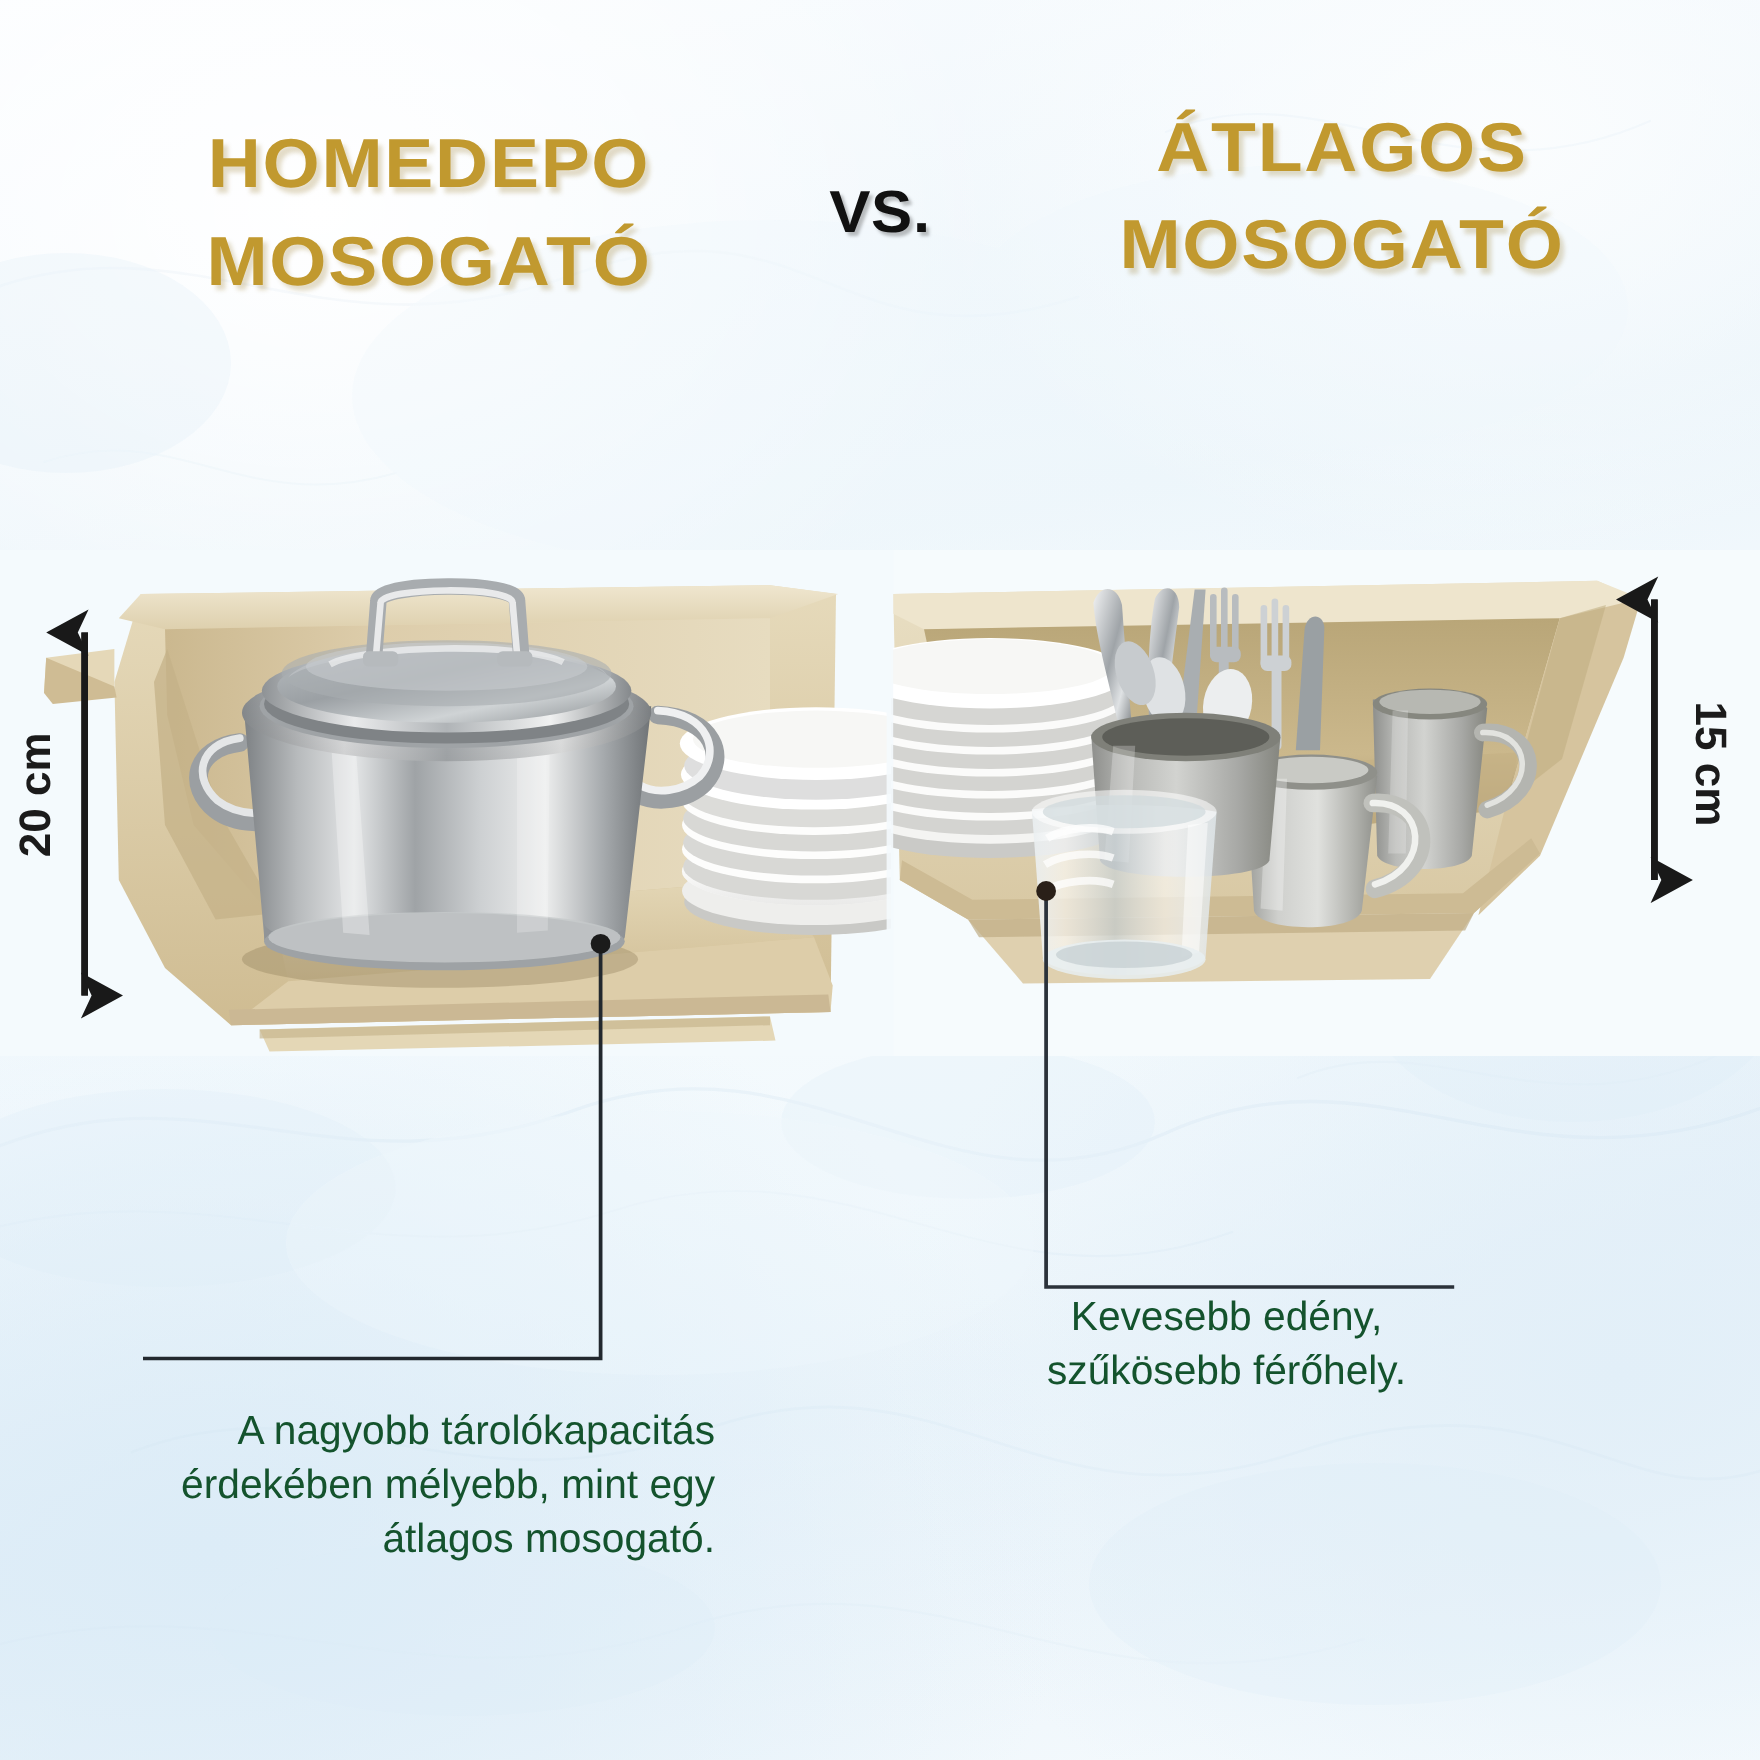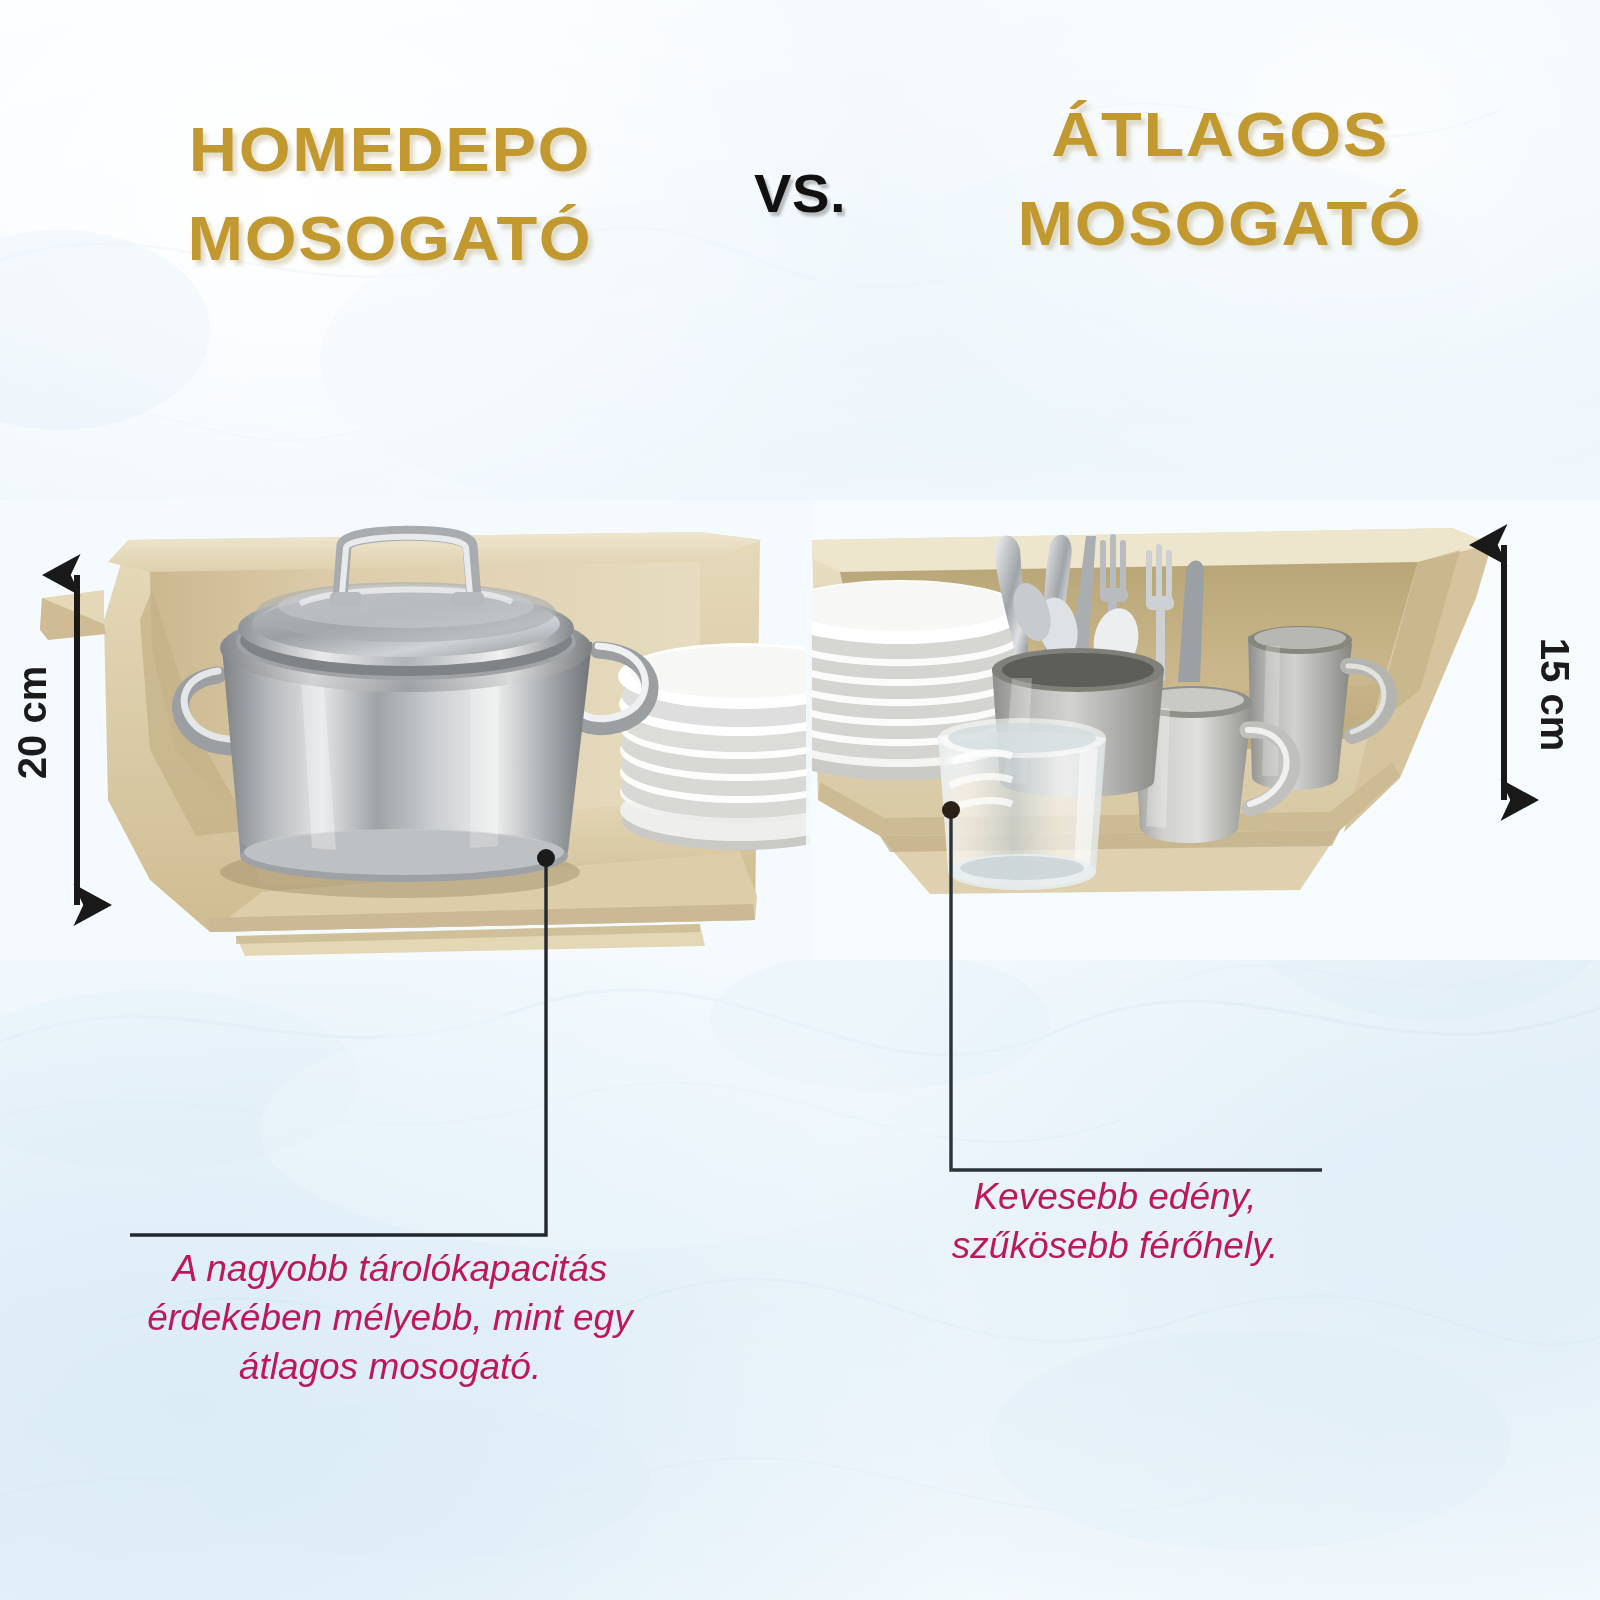--- a/index.html
+++ b/index.html
@@ -57,25 +57,24 @@
     position:absolute; z-index:7;
     font-weight:bold; font-size:40px; color:#1b1b1b;
     white-space:nowrap; letter-spacing:0px;
   }
   #dim-left-label  { left:-24px;  top:700px;  transform:rotate(-90deg); transform-origin:center; }
   #dim-right-label { left:1498px; top:672px; transform:rotate(90deg);  transform-origin:center; }
 
   
   .caption {
     position:absolute; z-index:7;
-    font-size:37px; line-height:1.33; color:#be185d;
+    font-size:37px; line-height:1.33; color:#14532d;
     font-family:"Liberation Sans", sans-serif;
-    font-style:italic;
-  }
-  #caption-left  { left:130px; top:1244px; width:520px; text-align:center; }
+  }
+  #caption-left  { left:130px; top:1276px; width:520px; text-align:right; }
   #caption-right { left:905px; top:1172px; width:420px; text-align:center; }
 
   svg.overlay { position:absolute; left:0; top:0; width:1600px; height:1600px; z-index:5; pointer-events:none; }
 </style>
 </head>
 <body>
 
 <div id="bg">
   <div class="base"></div>
   <svg class="veins" viewBox="0 0 1600 1600" preserveAspectRatio="none">

